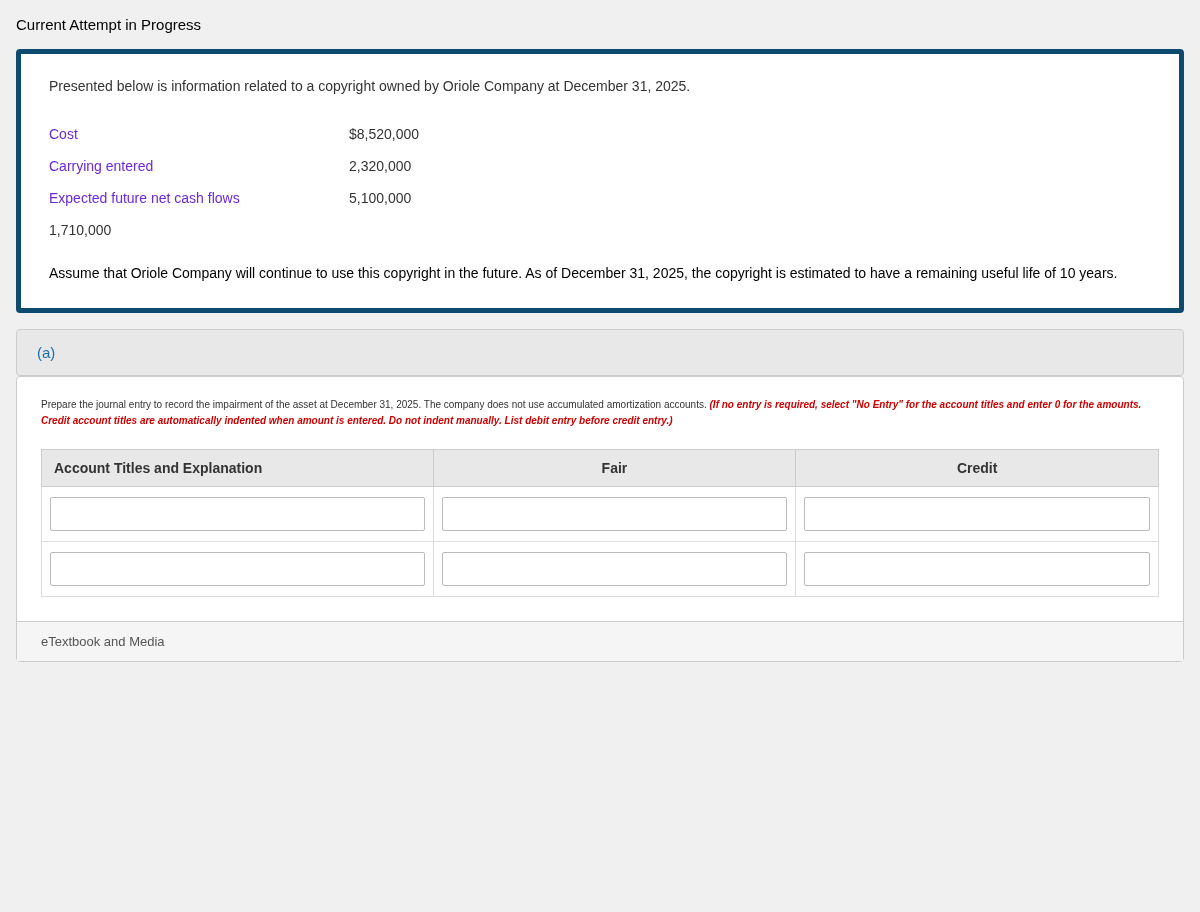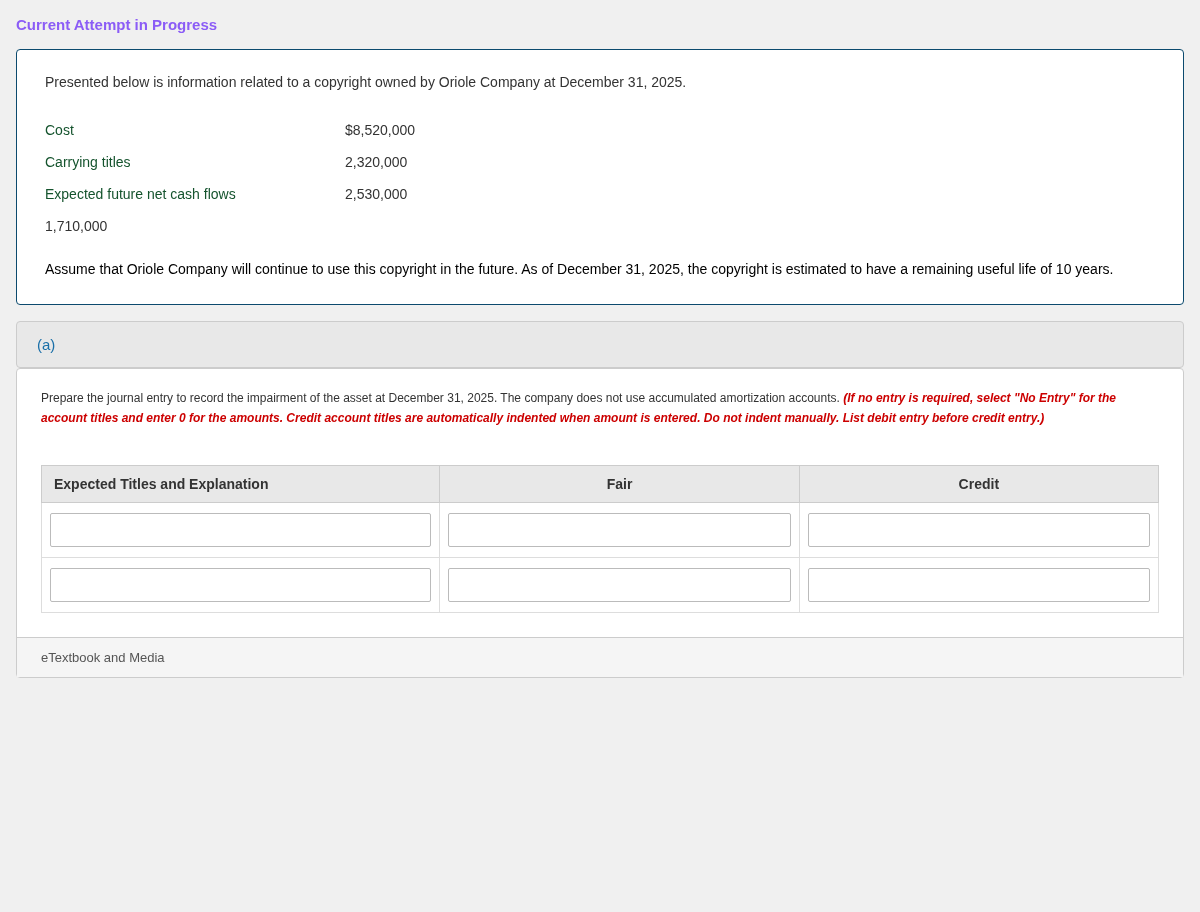--- a/index.html
+++ b/index.html
@@ -11,27 +11,27 @@
       font-family: Arial, sans-serif;
       font-size: 14px;
       background-color: #f0f0f0;
       color: #333;
       padding: 16px;
       width: 1200px;
       min-height: 912px;
     }
     .page-title {
       font-size: 15px;
-      font-weight: bold;
-      color: #8b5cf6;
+      font-weight: normal;
+      color: #000000;
       margin-bottom: 16px;
     }
     .card {
       background: #fff;
-      border: 1px solid #0c4a6e;
+      border: 5px solid #0c4a6e;
       border-radius: 4px;
       padding: 24px 28px;
       margin-bottom: 16px;
     }
     .intro-text {
       font-size: 14px;
       color: #333;
       margin-bottom: 24px;
     }
     .data-table {
@@ -39,21 +39,21 @@
       margin-bottom: 8px;
     }
     .data-row {
       display: flex;
       align-items: center;
       padding: 8px 0;
     }
     .data-label {
       width: 300px;
       font-size: 14px;
-      color: #14532d;
+      color: #6d28d9;
     }
     .data-value {
       font-size: 14px;
       color: #333;
       text-align: left;
       min-width: 120px;
     }
     .assumption-text {
       font-size: 14px;
       color: #000000;
@@ -73,24 +73,24 @@
       font-weight: 500;
     }
     .section-card {
       background: #fff;
       border: 1px solid #ccc;
       border-radius: 4px;
       padding: 20px 24px 0 24px;
       margin-bottom: 16px;
     }
     .instruction-text {
-      font-size: 12px;
+      font-size: 10px;
       color: #333;
       line-height: 1.6;
-      margin-bottom: 37px;
+      margin-bottom: 20px;
     }
     .instruction-text .italic-red {
       color: #cc0000;
       font-style: italic;
       font-weight: bold;
     }
     .journal-table {
       width: 100%;
       border-collapse: collapse;
       margin-bottom: 24px;
@@ -142,26 +142,26 @@
 
 <div class="card">
   <p class="intro-text">Presented below is information related to a copyright owned by Oriole Company at December 31, 2025.</p>
 
   <div class="data-table">
     <div class="data-row">
       <span class="data-label">Cost</span>
       <span class="data-value">$8,520,000</span>
     </div>
     <div class="data-row">
-      <span class="data-label">Carrying titles</span>
+      <span class="data-label">Carrying entered</span>
       <span class="data-value">2,320,000</span>
     </div>
     <div class="data-row">
       <span class="data-label">Expected future net cash flows</span>
-      <span class="data-value">2,530,000</span>
+      <span class="data-value">5,100,000</span>
     </div>
     <div class="data-row">
       <span class="data-value">1,710,000</span>
     </div>
   </div>
 
   <p class="assumption-text">Assume that Oriole Company will continue to use this copyright in the future. As of December 31, 2025, the copyright is estimated to have a remaining useful life of 10 years.</p>
 </div>
 
 <div class="section-header">
@@ -170,21 +170,21 @@
 
 <div class="section-card">
   <p class="instruction-text">
     <span>Prepare the journal entry to record the impairment of the asset at December 31, 2025. The company does not use accumulated amortization accounts.</span>
     <span class="italic-red">(If no entry is required, select "No Entry" for the account titles and enter 0 for the amounts. Credit account titles are automatically indented when amount is entered. Do not indent manually. List debit entry before credit entry.)</span>
   </p>
 
   <table class="journal-table">
     <thead>
       <tr>
-        <th>Expected Titles and Explanation</th>
+        <th>Account Titles and Explanation</th>
         <th class="center">Fair</th>
         <th class="center">Credit</th>
       </tr>
     </thead>
     <tbody>
       <tr>
         <td>
           <input class="journal-input" type="text" value="" style="">
         </td>
         <td>

